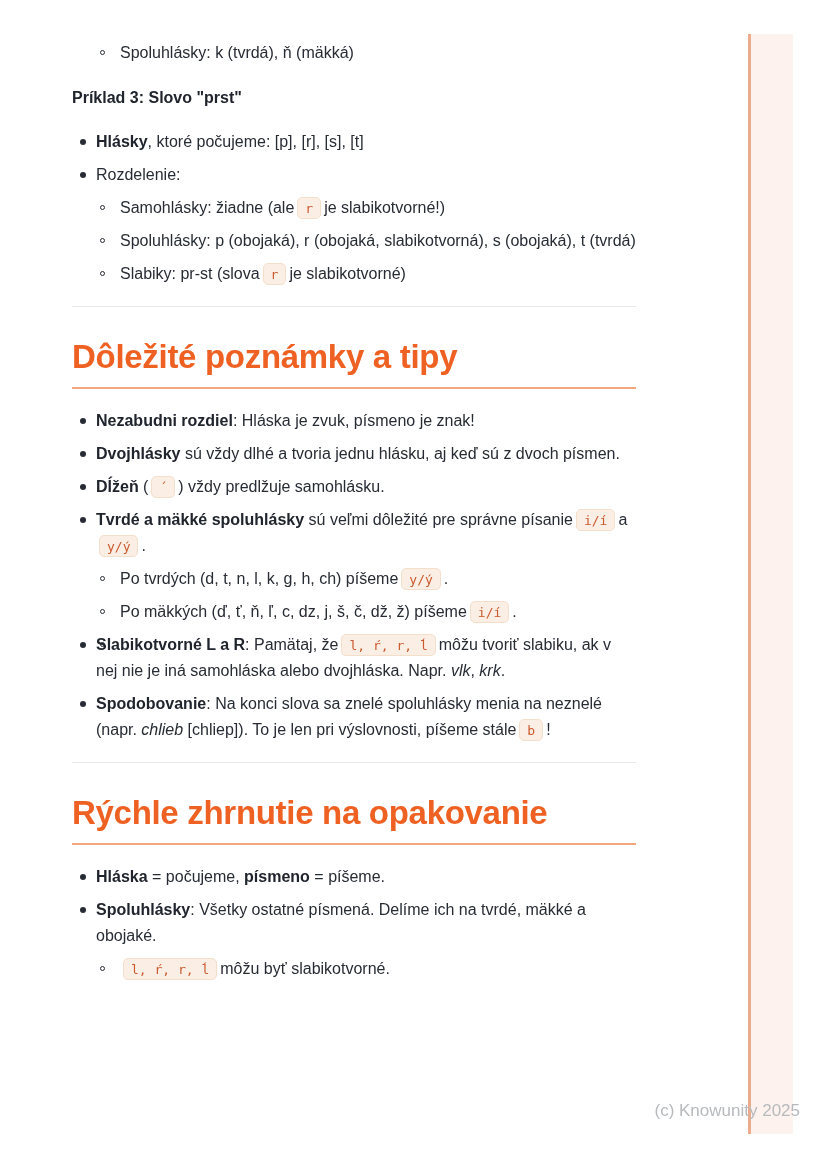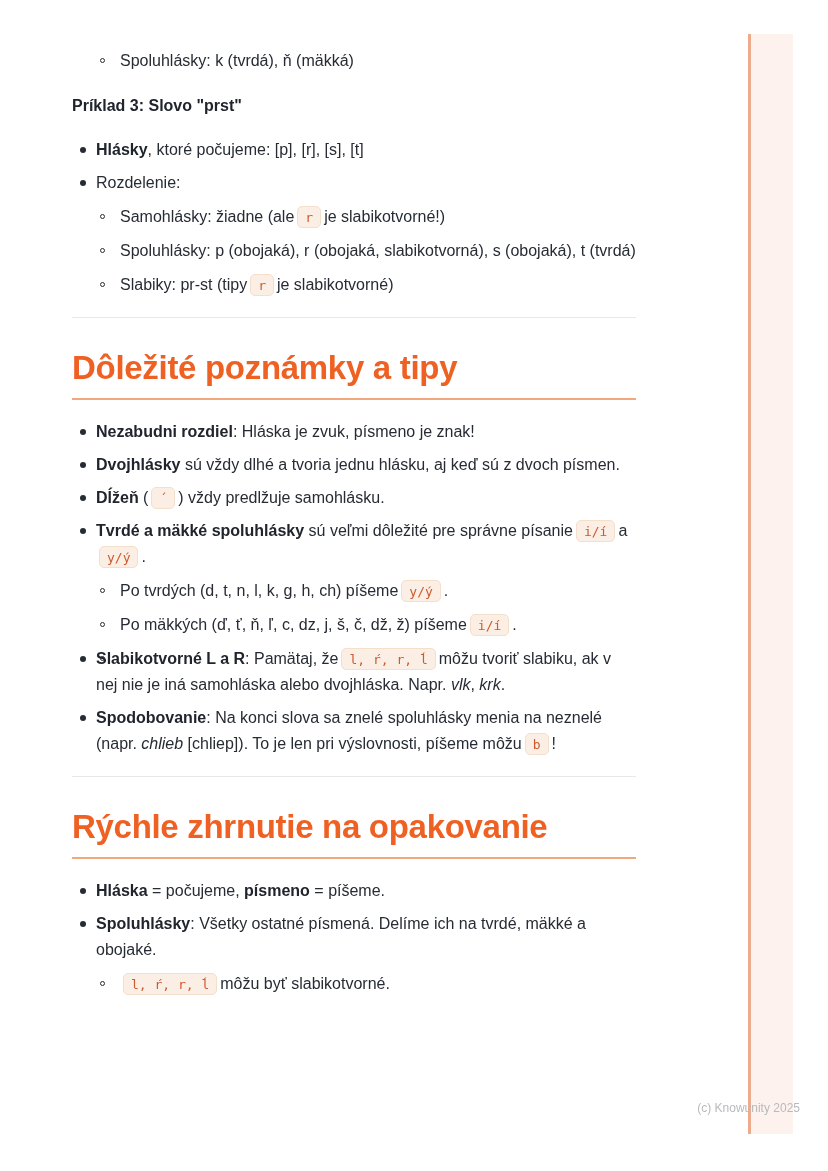--- a/index.html
+++ b/index.html
@@ -26,21 +26,21 @@
   }
   .list { margin: 0; }
   .li {
     position: relative;
     font-size: 16px;
     line-height: 26px;
     margin-bottom: 7px;
     color: #272c34;
   }
   .li.l1 { padding-left: 24px; }
-  .li.l2 { padding-left: 48px; margin-top: 8px; }
+  .li.l2 { padding-left: 48px; }
   .marker { position: absolute; border-radius: 50%; }
   .li.l1 > .marker { left: 8px; top: 10px; width: 6px; height: 6px; background: #272c34; }
   .li.l2 > .marker { left: 28px; top: 9.5px; width: 5px; height: 5px; background: transparent; border: 1.5px solid #272c34; }
   .seg-bold { font-weight: 700; color: #20252d; }
   .seg-italic { font-style: italic; }
   .seg-code {
     font-family: "DejaVu Sans Mono", monospace;
     font-size: 13px;
     line-height: 1;
     color: #cd5a2e;
@@ -77,21 +77,21 @@
   .title-underline {
     height: 2px;
     background: #f2a77e;
     border: none;
     margin: 15px 0 19px;
   }
   .page-footer {
     position: absolute;
     top: 1101px;
     right: 28px;
-    font-size: 12px;
+    font-size: 17px;
     color: #b7babd;
     z-index: 2;
   }
 </style>
 </head>
 <body>
 
 <div class="edge-stripe"></div>
 
 <div class="content">
@@ -100,38 +100,38 @@
       <div class="li l2"><span class="marker"></span><span>Spoluhlásky: k (tvrdá), ň (mäkká)</span></div>
     </div>
 
   <p class="example-heading">Príklad 3: Slovo "prst"</p>
 
   <div class="list">
       <div class="li l1"><span class="marker"></span><span class="seg-bold">Hlásky</span><span>, ktoré počujeme: [p], [r], [s], [t]</span></div>
       <div class="li l1"><span class="marker"></span><span>Rozdelenie:</span></div>
       <div class="li l2"><span class="marker"></span><span>Samohlásky: žiadne (ale</span><span class="seg-code">r</span><span>je slabikotvorné!)</span></div>
       <div class="li l2"><span class="marker"></span><span>Spoluhlásky: p (obojaká), r (obojaká, slabikotvorná), s (obojaká), t (tvrdá)</span></div>
-      <div class="li l2"><span class="marker"></span><span>Slabiky: pr-st (tipy</span><span class="seg-code">r</span><span>je slabikotvorné)</span></div>
+      <div class="li l2"><span class="marker"></span><span>Slabiky: pr-st (slova</span><span class="seg-code">r</span><span>je slabikotvorné)</span></div>
     </div>
 
   <hr class="section-sep">
 
   <h2 class="section-title">Dôležité poznámky a tipy</h2>
   <hr class="title-underline">
 
   <div class="list">
       <div class="li l1"><span class="marker"></span><span class="seg-bold">Nezabudni rozdiel</span><span>: Hláska je zvuk, písmeno je znak!</span></div>
       <div class="li l1"><span class="marker"></span><span class="seg-bold">Dvojhlásky</span><span> sú vždy dlhé a tvoria jednu hlásku, aj keď sú z dvoch písmen.</span></div>
       <div class="li l1"><span class="marker"></span><span class="seg-bold">Dĺžeň</span><span> (</span><span class="seg-code">´</span><span>) vždy predlžuje samohlásku.</span></div>
       <div class="li l1"><span class="marker"></span><span class="seg-bold">Tvrdé a mäkké spoluhlásky</span><span> sú veľmi dôležité pre správne písanie</span><span class="seg-code">i/í</span><span>a</span><span class="seg-code">y/ý</span><span>.</span></div>
       <div class="li l2"><span class="marker"></span><span>Po tvrdých (d, t, n, l, k, g, h, ch) píšeme</span><span class="seg-code">y/ý</span><span>.</span></div>
       <div class="li l2"><span class="marker"></span><span>Po mäkkých (ď, ť, ň, ľ, c, dz, j, š, č, dž, ž) píšeme</span><span class="seg-code">i/í</span><span>.</span></div>
       <div class="li l2"><span class="marker"></span></div>
       <div class="li l1"><span class="marker"></span><span class="seg-bold">Slabikotvorné L a R</span><span>: Pamätaj, že</span><span class="seg-code">l, ŕ, r, ĺ</span><span>môžu tvoriť slabiku, ak v nej nie je iná samohláska alebo dvojhláska. Napr. </span><span class="seg-italic">vlk</span><span>, </span><span class="seg-italic">krk</span><span>.</span></div>
-      <div class="li l1"><span class="marker"></span><span class="seg-bold">Spodobovanie</span><span>: Na konci slova sa znelé spoluhlásky menia na neznelé (napr. </span><span class="seg-italic">chlieb</span><span> [chliep]). To je len pri výslovnosti, píšeme môžu</span><span class="seg-code">b</span><span>!</span></div>
+      <div class="li l1"><span class="marker"></span><span class="seg-bold">Spodobovanie</span><span>: Na konci slova sa znelé spoluhlásky menia na neznelé (napr. </span><span class="seg-italic">chlieb</span><span> [chliep]). To je len pri výslovnosti, píšeme stále</span><span class="seg-code">b</span><span>!</span></div>
     </div>
 
   <hr class="section-sep">
 
   <h2 class="section-title">Rýchle zhrnutie na opakovanie</h2>
   <hr class="title-underline">
 
   <div class="list">
       <div class="li l1"><span class="marker"></span><span class="seg-bold">Hláska</span><span> = počujeme, </span><span class="seg-bold">písmeno</span><span> = píšeme.</span></div>
       <div class="li l1"><span class="marker"></span><span class="seg-bold">Spoluhlásky</span><span>: Všetky ostatné písmená. Delíme ich na tvrdé, mäkké a obojaké.</span></div>

